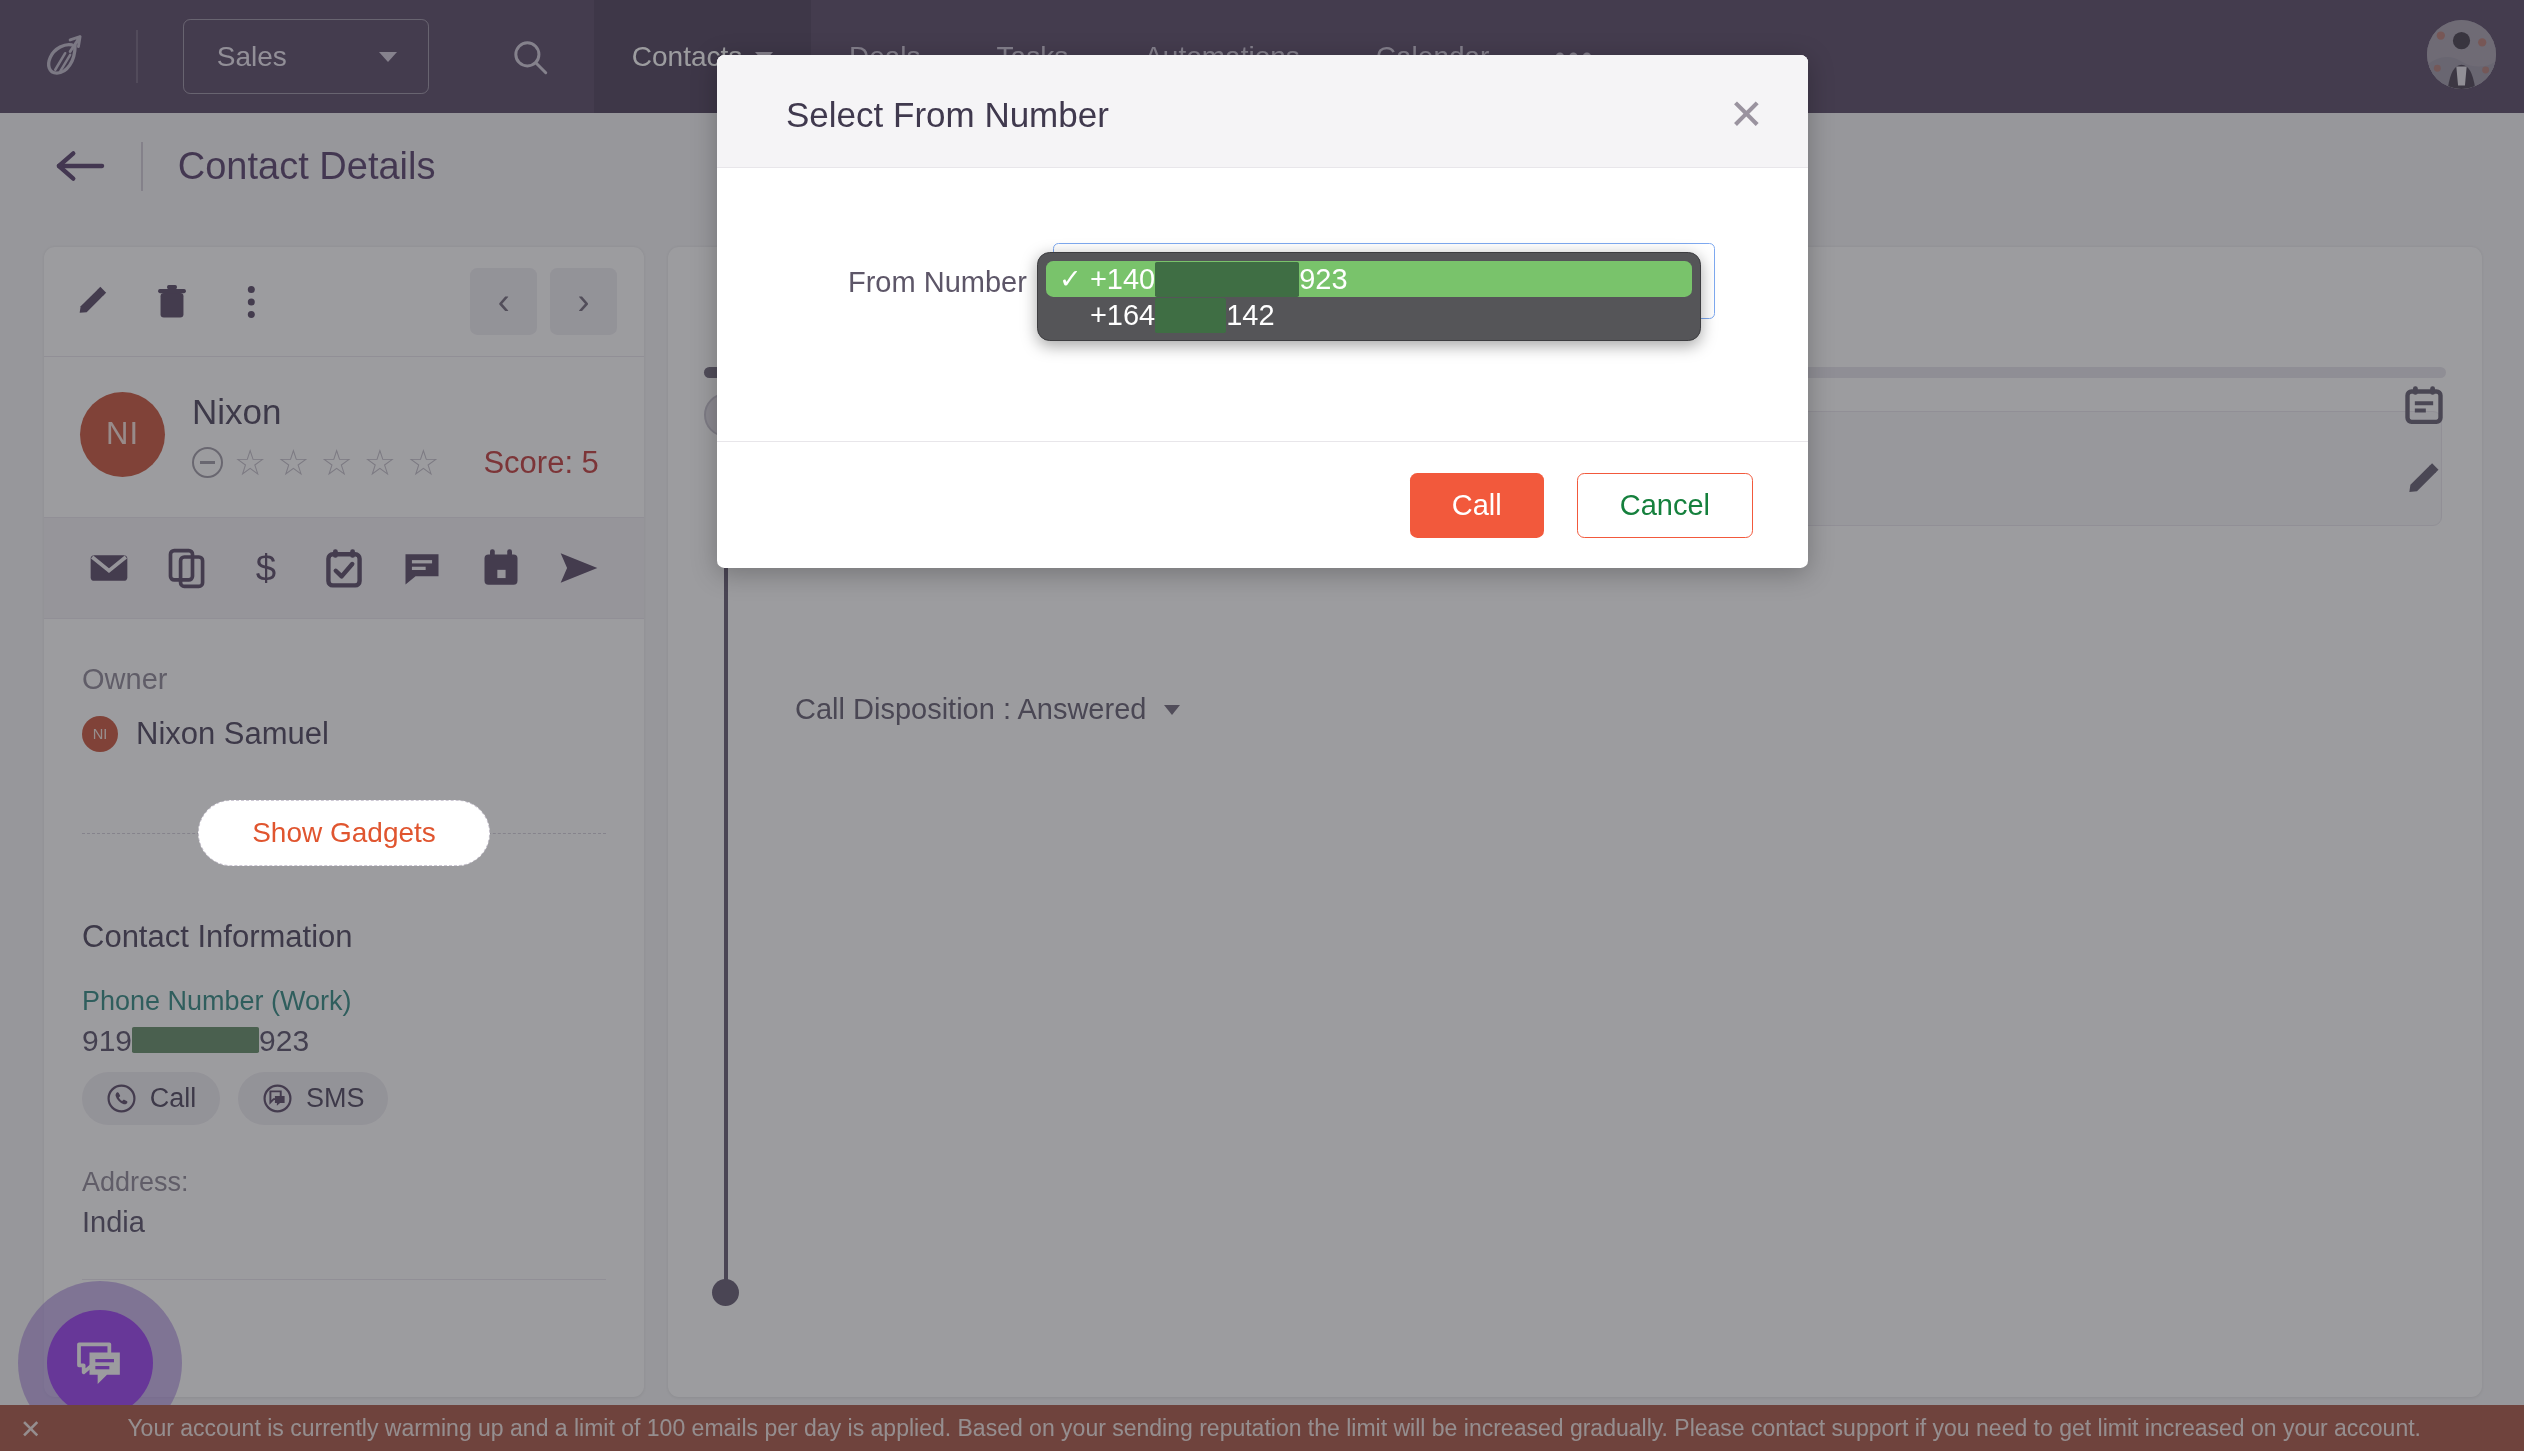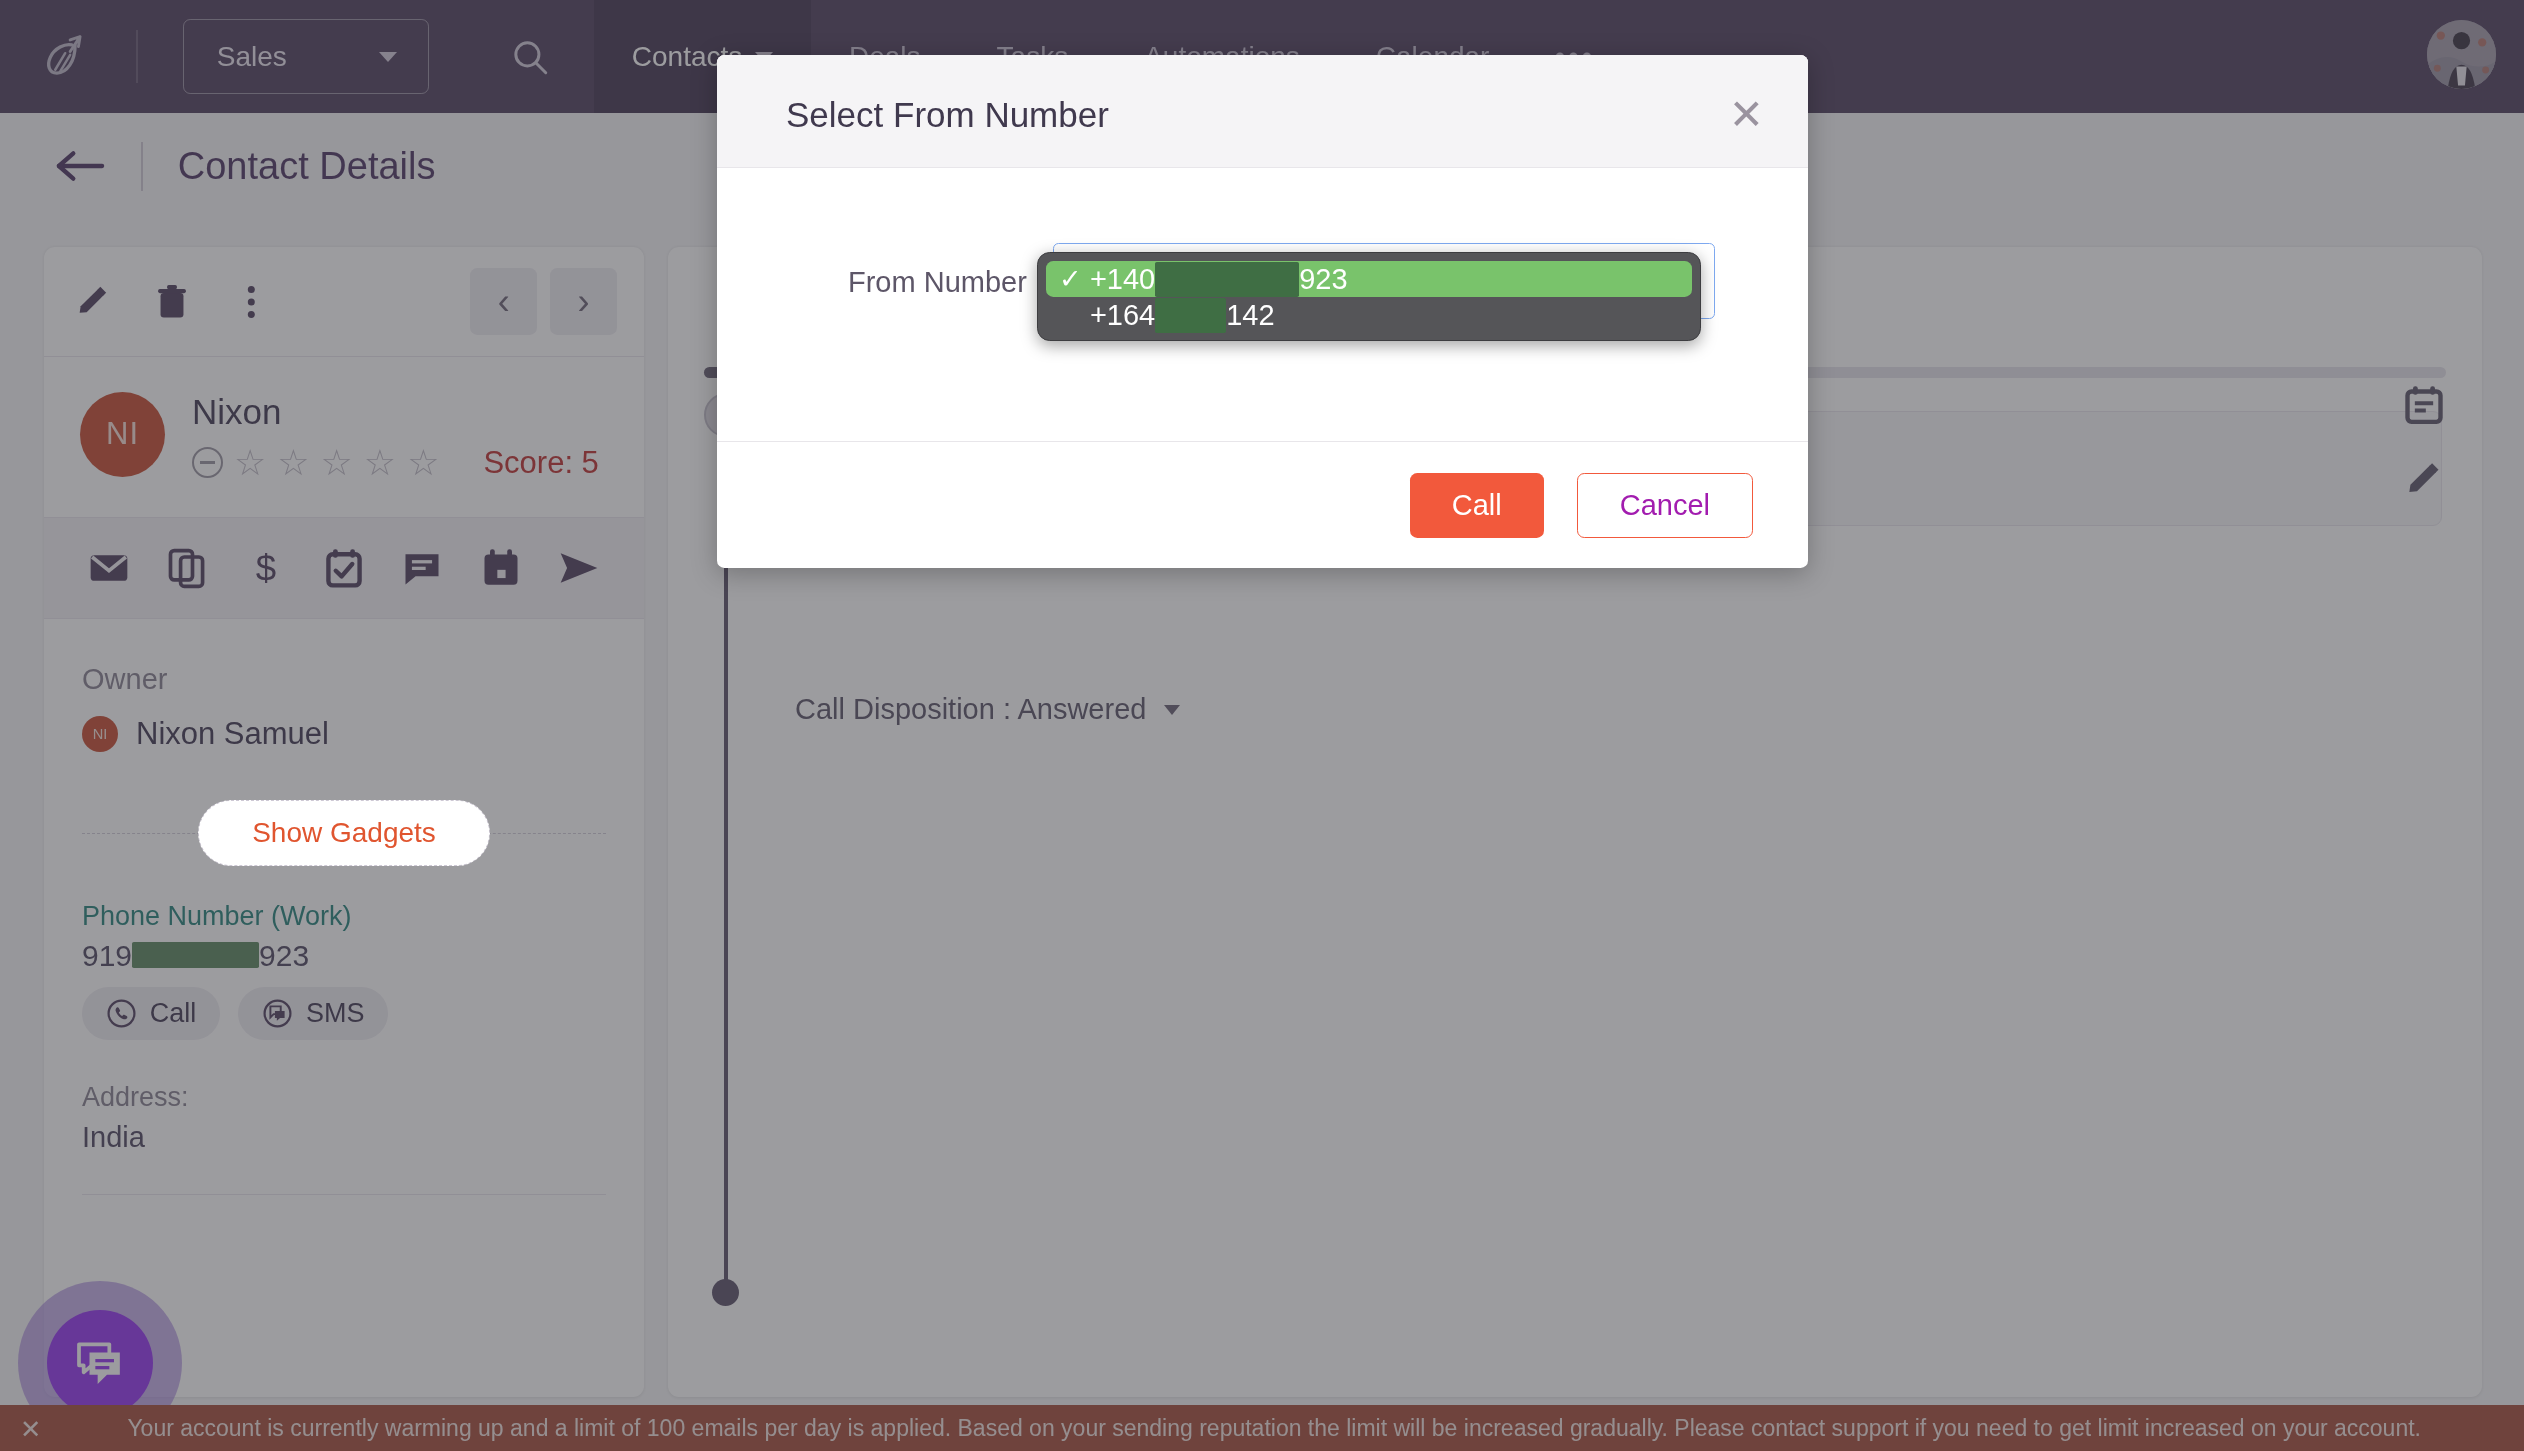--- a/index.html
+++ b/index.html
@@ -296,21 +296,21 @@
     height: 127px; border-top: 0.9px solid #e8e6ea;
     display: flex; align-items: center; justify-content: flex-end;
     gap: 33px; padding-right: 55px;
   }
   .btn {
     height: 65px; min-width: 0; border-radius: 7.3px;
     display: flex; align-items: center; justify-content: center;
     font-size: 29px; padding: 0 42px;
   }
   .btn-call { background: #f2593c; color: #ffffff; }
-  .btn-cancel { background: #ffffff; color: #a21caf; border: 1.8px solid #f2593c; }
+  .btn-cancel { background: #ffffff; color: #15803d; border: 1.8px solid #f2593c; }
 </style>
 </head>
 <body>
 
 <div id="app-root">
 
   <div class="topnav">
     <div class="logo-wrap">
       <svg class="logo-svg" viewBox="0 0 64 64">
         <path d="M46 8 L34 26 M46 8 L44 20 M46 8 L34 12" stroke="#b9b1c4" stroke-width="3.5" fill="none" stroke-linecap="round"></path>
@@ -475,20 +475,21 @@
         <span class="owner-dot">NI</span>
         <span class="owner-name">Nixon Samuel</span>
       </div>
     </div>
 
     <div class="gadget-wrap">
       <div class="gadget-line"></div>
       <div class="show-gadgets">Show Gadgets</div>
     </div>
 
+    <div class="ci-title">Contact Information</div>
     <div class="field-label">Phone Number (Work)</div>
     <div class="field-value">
       <span>919</span><span class="redact" style="width:127px"></span><span>923</span>
     </div>
     <div class="phone-actions">
       <div class="chip">
         <svg class="chip-ico" viewBox="0 0 24 24">
           <circle cx="12" cy="12" r="10" fill="none" stroke="#3c2a4d" stroke-width="1.7"></circle>
           <path d="M8.4 7.3c.6-.3 1.2 0 1.5.5l.9 1.6c.3.5.1 1-.3 1.3l-.6.5c.5 1.2 1.5 2.2 2.7 2.7l.5-.6c.3-.4.9-.5 1.3-.2l1.6.9c.5.3.7.9.4 1.4-.5.9-1.6 1.3-2.6 1-3-.9-5.4-3.3-6.3-6.3-.3-1 .1-2.1 .9-2.8z" fill="#3c2a4d"></path>
         </svg>

